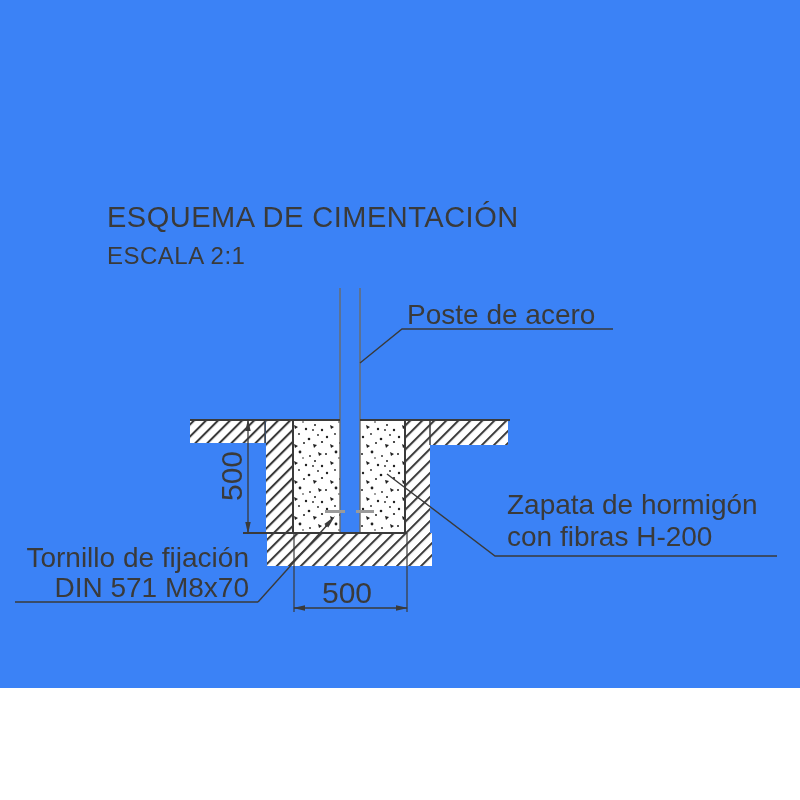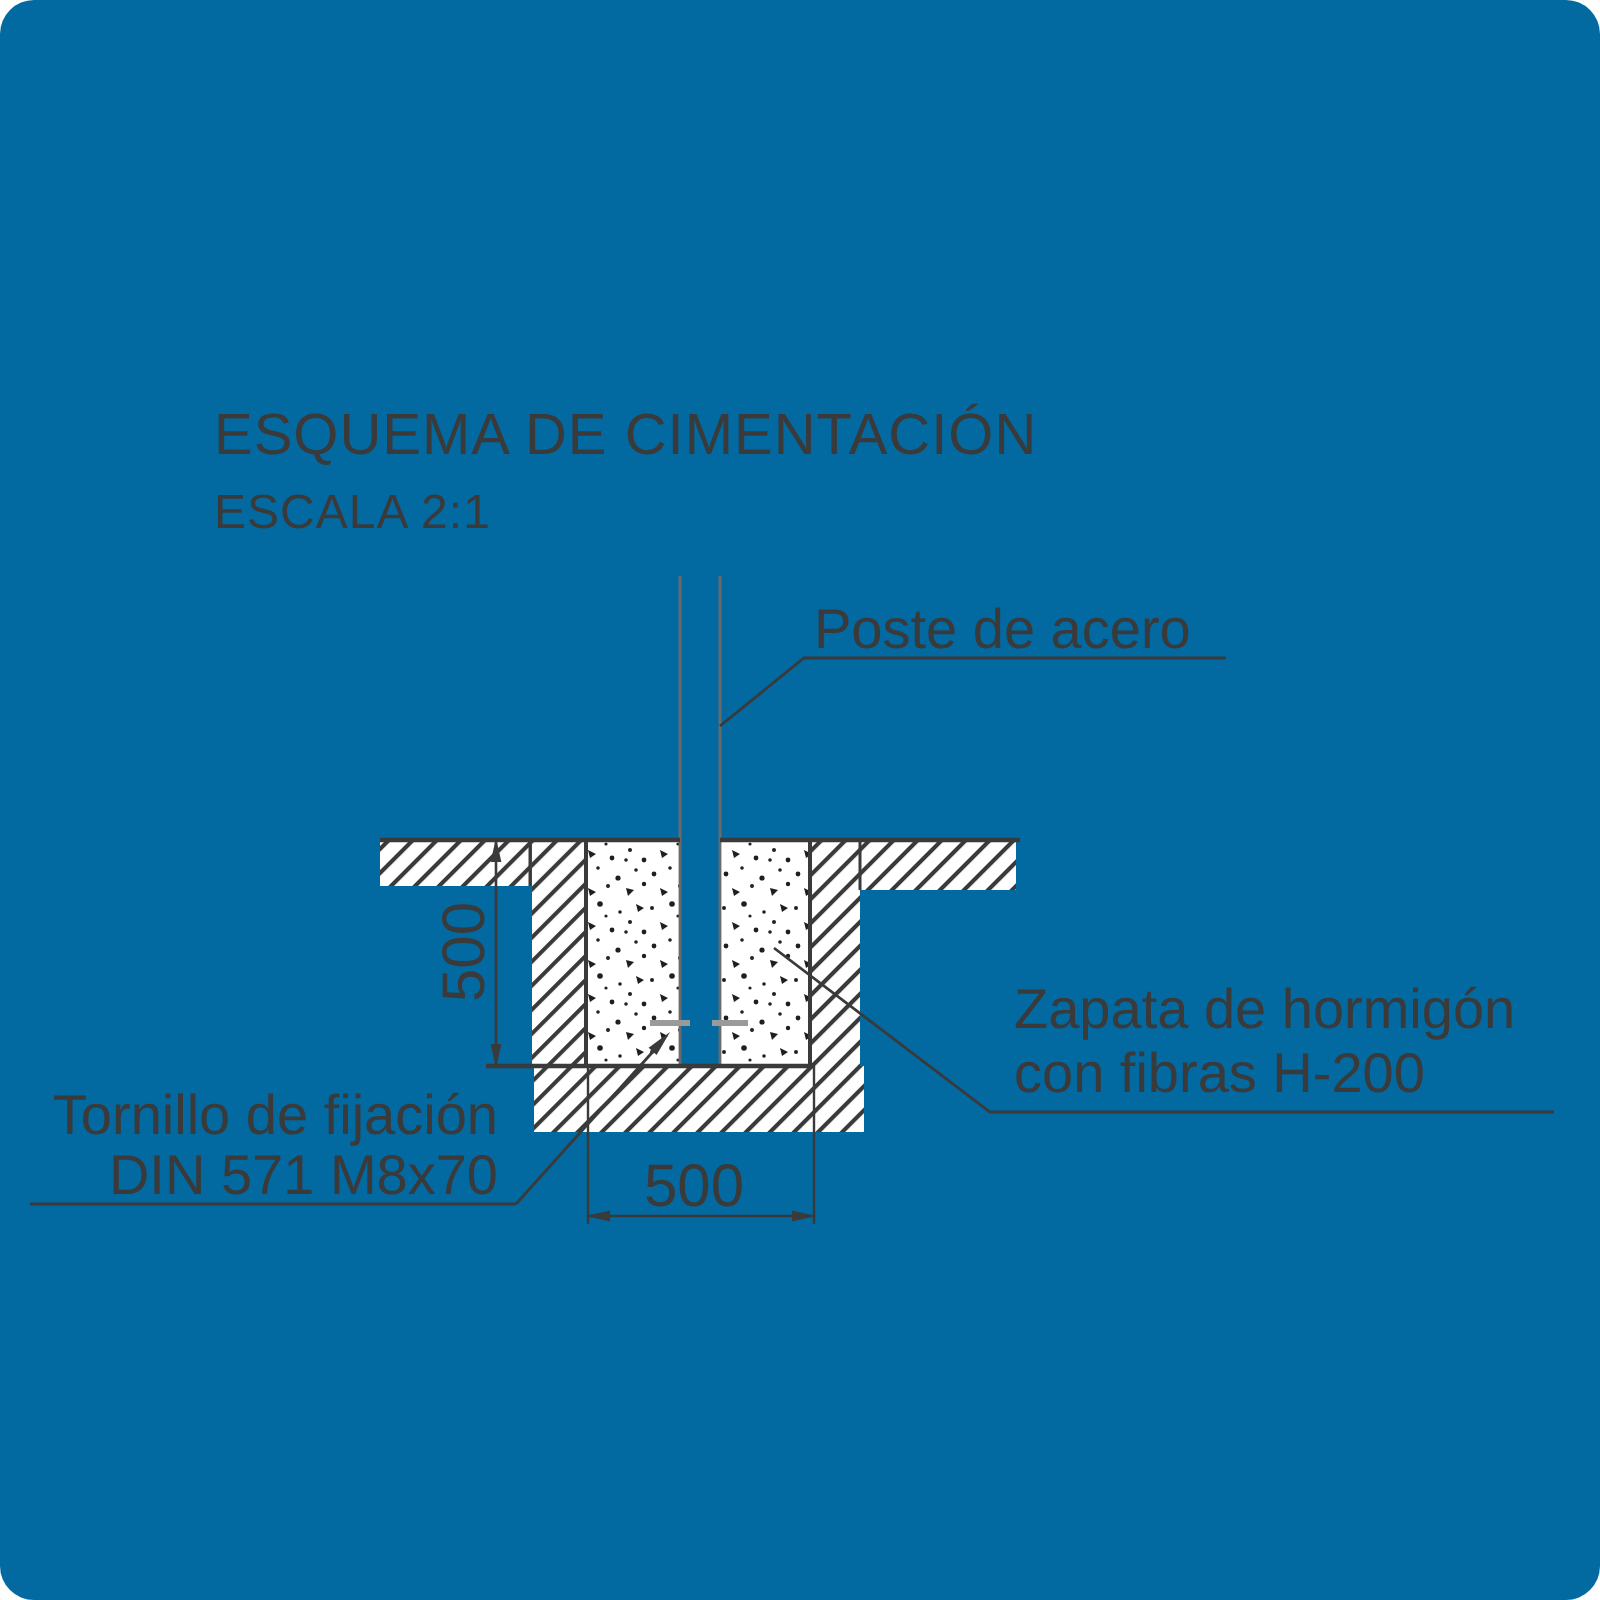--- a/index.html
+++ b/index.html
@@ -1,19 +1,18 @@
 <!DOCTYPE html>
 <html><head>
 <meta charset="utf-8">
 <style>
   html,body{margin:0;padding:0;background:#fff;}
   .canvas{
-    position:relative;width:800px;height:800px;background:#0369a1;overflow:hidden;
+    position:relative;width:800px;height:688px;background:#3b82f6;overflow:hidden;
     font-family:"Liberation Sans", sans-serif;
-    border-radius:17px;
   }
   svg text{
     font-family:"Liberation Sans", sans-serif;
     fill:#3a3a3a;
   }
   .t-title{font-size:29px;letter-spacing:.5px;}
   .t-sub{font-size:24px;letter-spacing:.5px;}
   .t-label{font-size:28px;}
   .t-dim{font-size:30px;}
 </style>

